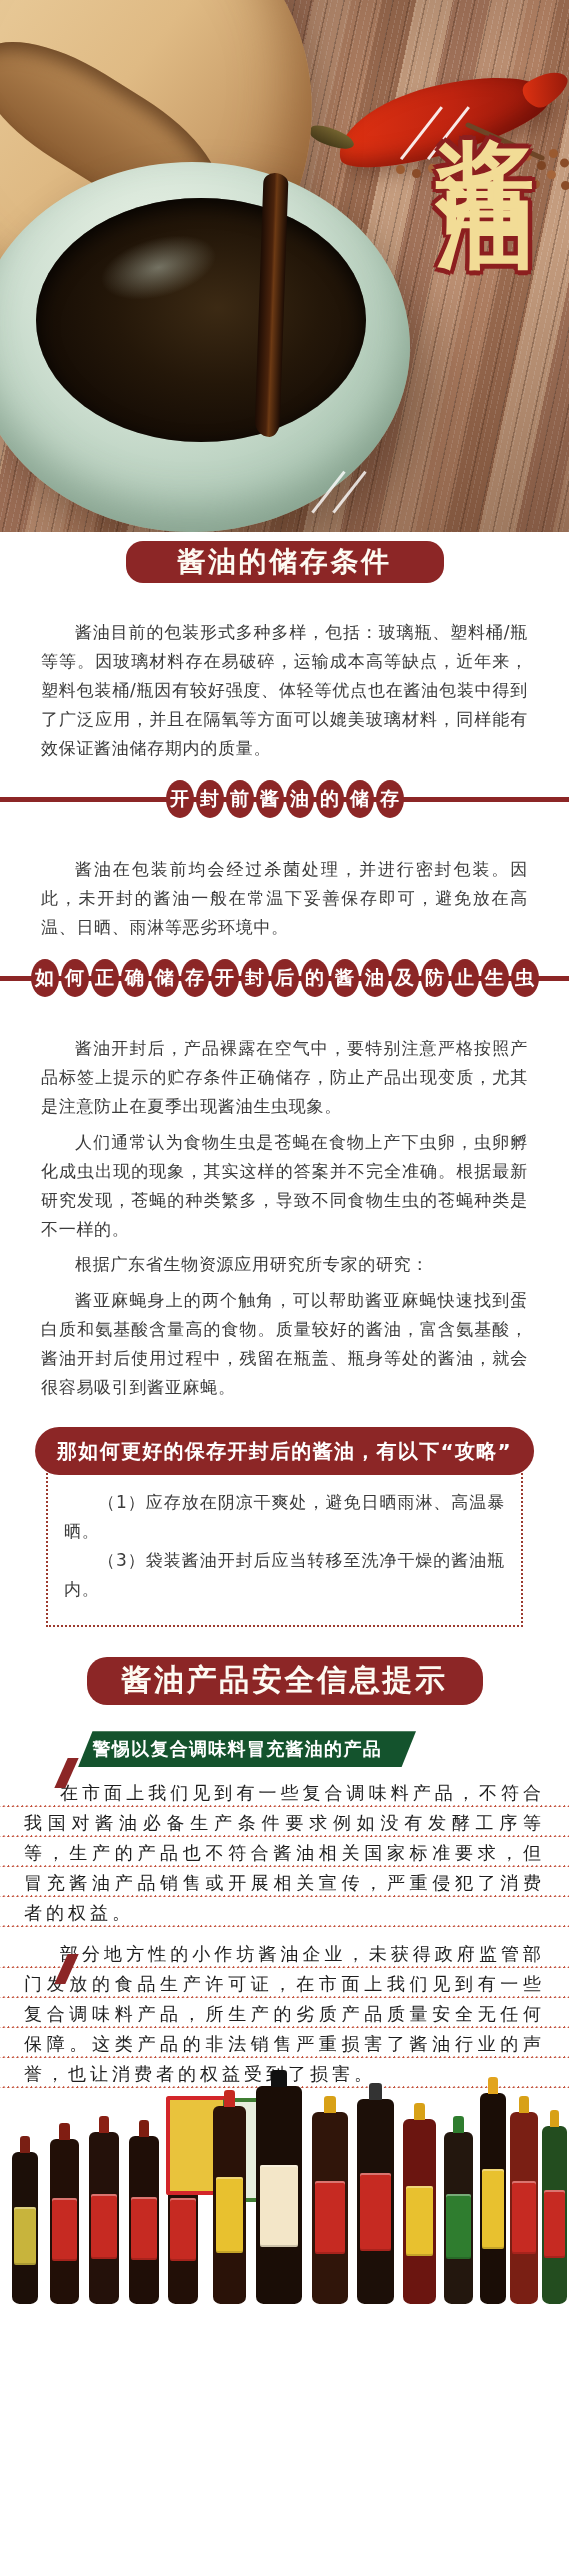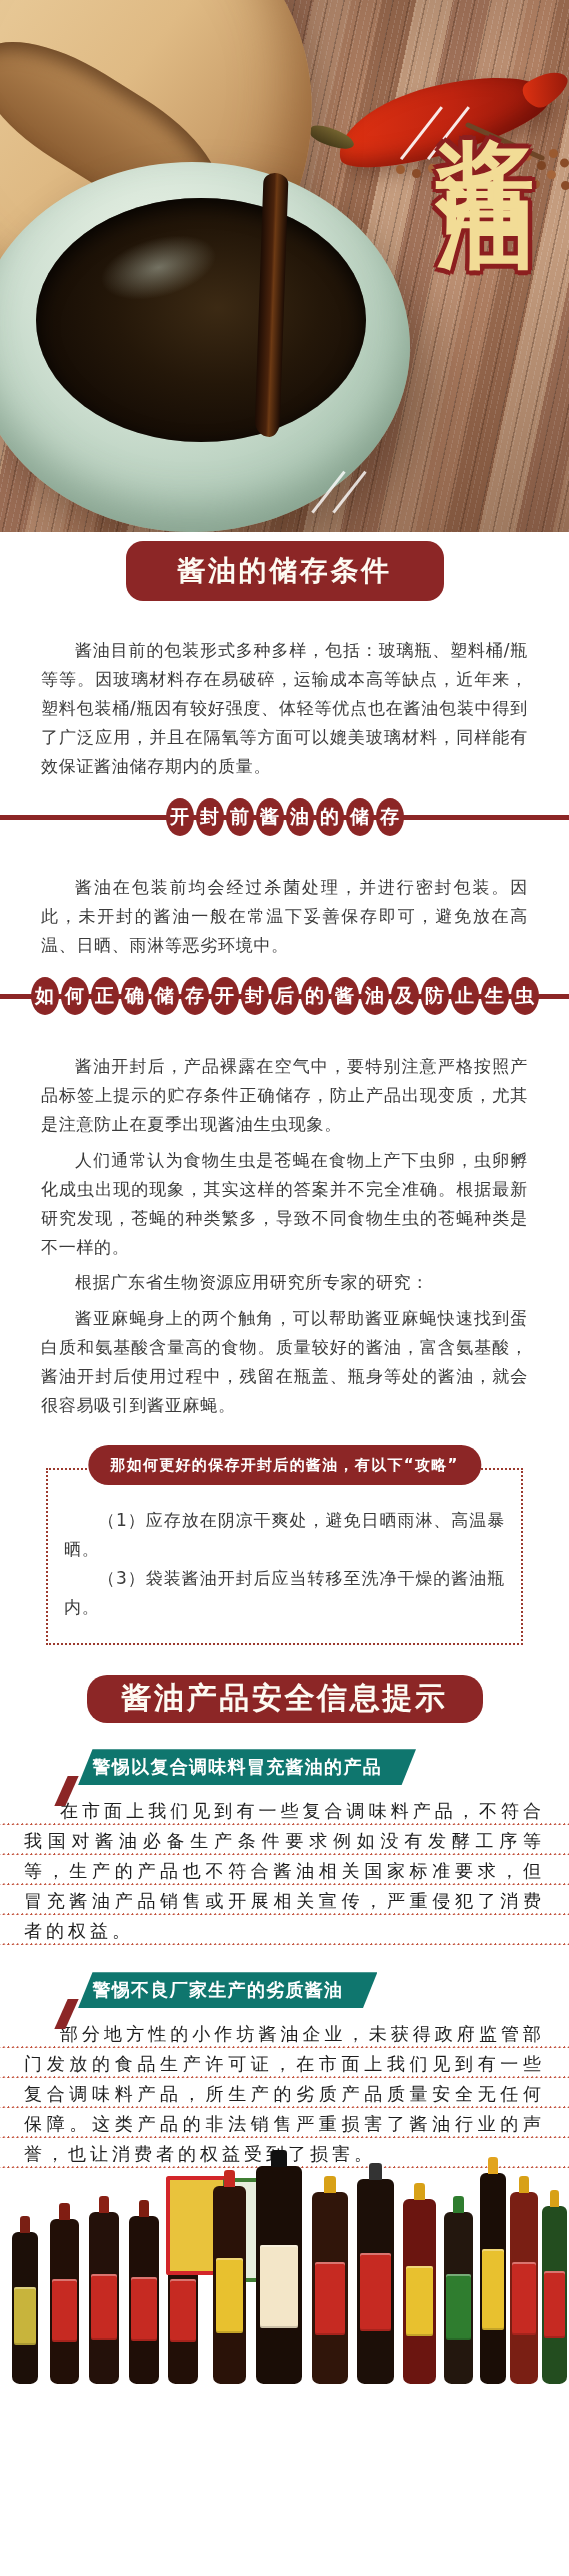--- a/index.html
+++ b/index.html
@@ -53,46 +53,46 @@
   .slash.a1{left:420px;top:100px;height:66px;}
   .slash.a2{left:447px;top:100px;height:66px;}
   .slash.b1{left:327px;top:466px;height:52px;background:rgba(255,255,255,.8);}
   .slash.b2{left:348px;top:466px;height:52px;background:rgba(255,255,255,.8);}
   .hero-title{position:absolute;top:58px;right:33px;writing-mode:vertical-rl;
       font-size:99px;line-height:1;font-weight:bold;letter-spacing:34px;color:#f2dc96;
       text-shadow:4.6px 0 0 #8c1f1f,-4.6px 0 0 #8c1f1f,0 4.6px 0 #8c1f1f,0 -4.6px 0 #8c1f1f,
                   3.3px 3.3px 0 #8c1f1f,-3.3px 3.3px 0 #8c1f1f,3.3px -3.3px 0 #8c1f1f,-3.3px -3.3px 0 #8c1f1f;}
 
   
-  .round-heading{margin:9.2px auto 0;width:318px;height:60px;background:#8c2626;border-radius:17px;
+  .round-heading{margin:9.2px auto 0;width:318px;height:42px;background:#8c2626;border-radius:17px;
       color:#fdfaf2;font-size:28px;font-weight:bold;display:flex;align-items:center;justify-content:center;letter-spacing:2.6px;}
   .round-heading.big{width:396px;height:48px;font-size:30px;border-radius:20px;margin-top:30px;}
 
   
   .para{padding:0 41px;margin:6.6px 0 0;color:#3b3b3b;font-size:17px;line-height:29px;
       text-indent:2em;letter-spacing:0.7px;text-align:justify;}
   .para.first{margin-top:35px;}
 
   
   .ribbon{position:relative;height:40px;margin-top:17px;}
   .ribbon .line{position:absolute;left:0;right:0;top:17px;height:5.3px;background:#8c2626;}
   .ribbon .chars{position:relative;display:flex;justify-content:center;gap:2px;height:40px;}
   .ribbon .rc{width:28px;height:38px;background:#8c2626;color:#fff;border-radius:50%;
       display:flex;align-items:center;justify-content:center;font-size:19px;font-weight:bold;flex:0 0 auto;}
 
   
   .tips-box{position:relative;margin:48px 46px 0;border:2px dotted #9c3a2e;padding:32px 12px 17px;}
   .tips-pill{position:absolute;top:-25px;left:50%;transform:translateX(-50%);
-      background:#8c2626;color:#fff;border-radius:25px;padding:10.6px 22.5px;font-size:15px;font-weight:bold;
+      background:#8c2626;color:#fff;border-radius:25px;padding:10.6px 22.5px;font-size:20px;font-weight:bold;
       white-space:nowrap;letter-spacing:1.3px;}
   .tips-list{list-style:none;margin:4px;padding:0;}
   .tips-list li{color:#3b3b3b;font-size:17px;line-height:29px;text-indent:2em;letter-spacing:0.7px;text-align:justify;}
 
   
-  .banner{position:relative;margin:26.4px 0 0 78px;width:fit-content;background:#0f766e;color:#fff;
+  .banner{position:relative;margin:26.4px 0 0 78px;width:fit-content;background:#14532d;color:#fff;
       font-size:18px;font-weight:bold;letter-spacing:1.3px;padding:6px 34px 6px 14.5px;
       clip-path:polygon(14.5px 0, 100% 0, calc(100% - 14.5px) 100%, 0 100%);}
   .banner-stripe{position:absolute;left:61px;margin-top:0;width:10.6px;height:30px;background:#8c2626;transform:skewX(-24deg);}
   .ruled-para{padding:0 24px;margin:10.6px 0 0;color:#1e1e1e;font-size:18px;line-height:30px;
       font-family:"DejaVu Serif",serif;letter-spacing:4px;text-indent:2em;text-align:justify;
       background-image:radial-gradient(circle at 1.3px 1.3px,#c2503a 0.9px,rgba(0,0,0,0) 1.1px);
       background-size:4.6px 30px;background-position:2.6px 27px;background-repeat:repeat;}
 
   
   .bottles{position:relative;width:569px;height:264px;margin-top:14.5px;background:#fff;}
@@ -184,21 +184,20 @@
   <div class="round-heading big">酱油产品安全信息提示</div>
 
   <div style="position:relative;">
     <div class="banner-stripe" style="margin-top:26.4px;"></div>
     <div class="banner">警惕以复合调味料冒充酱油的产品</div>
   </div>
   <p class="ruled-para">在市面上我们见到有一些复合调味料产品，不符合我国对酱油必备生产条件要求例如没有发酵工序等等，生产的产品也不符合酱油相关国家标准要求，但冒充酱油产品销售或开展相关宣传，严重侵犯了消费者的权益。</p>
 
   <div style="position:relative;">
     <div class="banner-stripe" style="margin-top:26.4px;"></div>
-    <div class="banner">警惕不良厂家生产的劣质酱油</div>
   </div>
   <p class="ruled-para">部分地方性的小作坊酱油企业，未获得政府监管部门发放的食品生产许可证，在市面上我们见到有一些复合调味料产品，所生产的劣质产品质量安全无任何保障。这类产品的非法销售严重损害了酱油行业的声誉，也让消费者的权益受到了损害。</p>
 
   <div class="bottles">
 
     <div class="bt" style="left:12px;bottom:63px;width:26.4px;height:152px;background:#1c0f08;--cap:#7a1f14;--lab:#c8b43c;"></div>
     <div class="bt" style="left:50px;bottom:63px;width:29px;height:165px;background:#220f07;--cap:#801d12;--lab:#c62a22;"></div>
     <div class="bt" style="left:89px;bottom:63px;width:30px;height:172px;background:#24110a;--cap:#8a2015;--lab:#c62a22;"></div>
     <div class="bt" style="left:129px;bottom:63px;width:30px;height:168px;background:#1f0e07;--cap:#7d1d10;--lab:#c62a22;"></div>
     <div class="bt" style="left:168px;bottom:63px;width:30px;height:165px;background:#220f07;--cap:#801d12;--lab:#c62a22;"></div>

